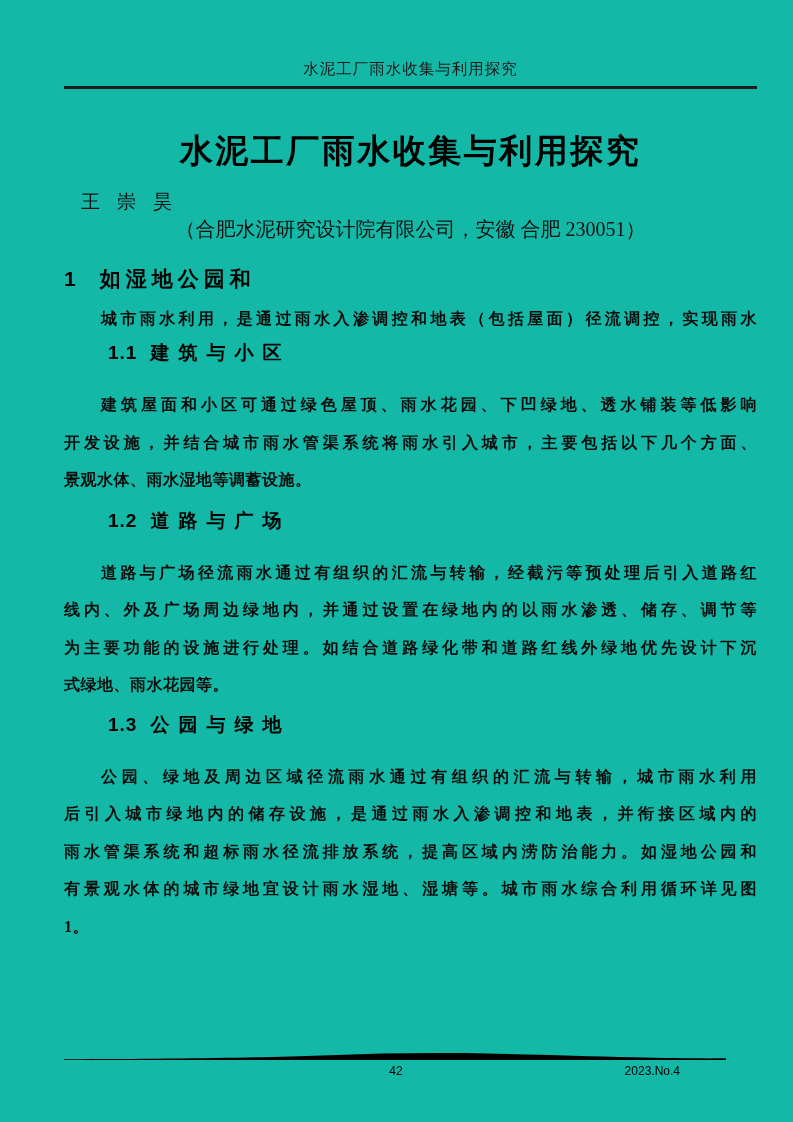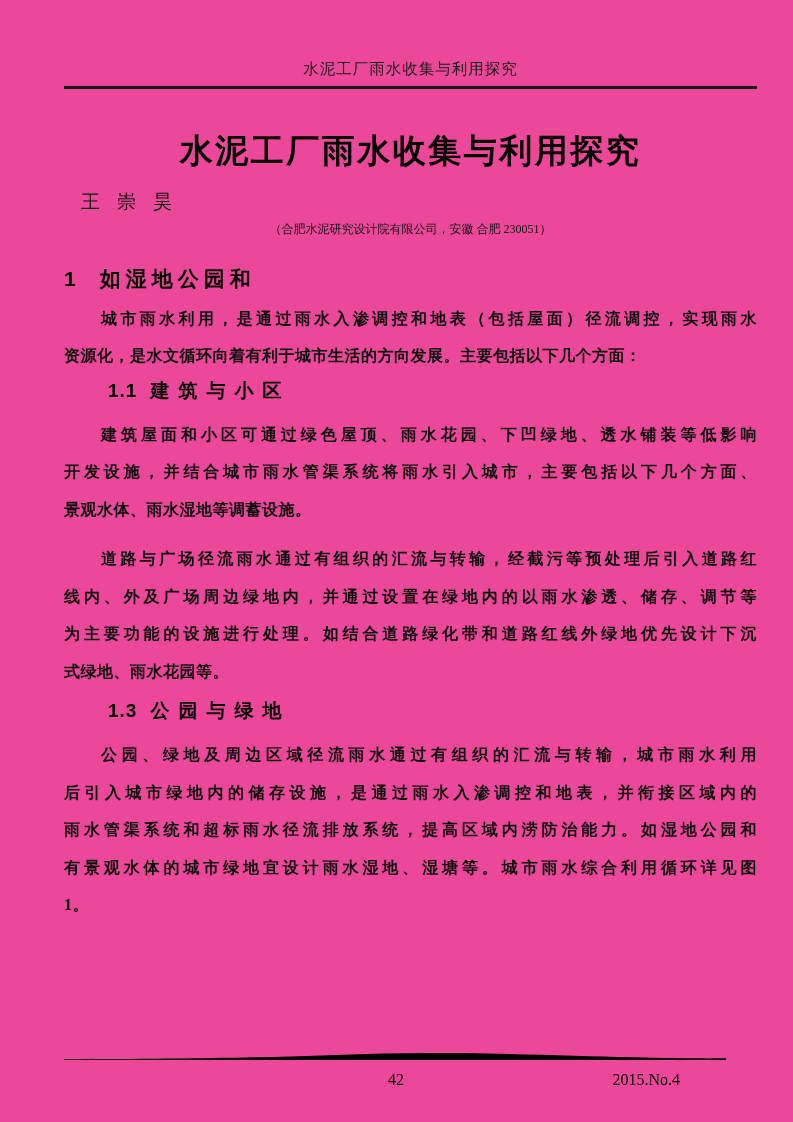--- a/index.html
+++ b/index.html
@@ -1,20 +1,20 @@
 <!DOCTYPE html>
 <html><head>
 <meta charset="utf-8">
 <style>
   html,body{margin:0;padding:0;background:#888;}
   .page{
     position:relative;
     width:793px;height:1122px;
     margin:0 auto;
-    background:#ec4899;
+    background:#14b8a6;
     overflow:hidden;
     font-family:"Liberation Serif", serif;
     color:#111;
     box-sizing:border-box;
     padding:0 36px 0 64px;
   }
   
   .running-header{
     margin-top:59px;
     text-align:center;
@@ -42,21 +42,21 @@
   .author{
     margin-top:17px;
     font-size:19px;
     line-height:24px;
     letter-spacing:17px;
     padding-left:17px; 
   }
   .affiliation{
     margin-top:3px;
     text-align:center;
-    font-size:12px;
+    font-size:20px;
     line-height:24px;
   }
   
   .h1{
     margin:24px 0 0 0;
     font-family:"Liberation Sans", sans-serif;
     font-weight:bold;
     font-size:21px;
     line-height:28px;
     color:#000;
@@ -71,21 +71,21 @@
     color:#000;
     margin-left:44px;
   }
   .h2 .num{letter-spacing:1px;}
   .h2 .ht{margin-left:13px;letter-spacing:9px;}
   .h2.s11{margin-top:3px;}
   .h2.s12{margin-top:9px;}
   .h2.s13{margin-top:8px;}
   
   .para{margin-top:7px;}
-  .para.tight{margin-top:12px;}
+  .para.tight{margin-top:20px;}
   .line{
     font-size:16px;
     line-height:37.5px;
     letter-spacing:0.5px;
     white-space:nowrap;
     color:#0d0d0d;
     font-weight:bold;
   }
   .line.just{
     white-space:normal;
@@ -97,23 +97,23 @@
   .footer{
     position:absolute;
     left:64px;
     width:664px;
     top:1052px;
   }
   .footer-stroke{display:block;width:662px;height:8px;}
   .footer-row{
     position:relative;
     height:20px;
-    margin-top:10px;
-    font-family:Liberation Serif, serif;
-    font-size:16px;
+    margin-top:1px;
+    font-family:Liberation Sans, sans-serif;
+    font-size:12px;
     line-height:20px;
     color:#000;
   }
   .page-number{
     position:absolute;
     left:50%;
     transform:translateX(-50%);
   }
   .issue-number{
     position:absolute;
@@ -131,32 +131,34 @@
   <div class="doc-title">水泥工厂雨水收集与利用探究</div>
   <div class="author">王崇昊</div>
   <div class="affiliation">（合肥水泥研究设计院有限公司，安徽 合肥 230051）</div>
 
   <div class="h1">
     <span class="num">1</span><span class="ht">如湿地公园和</span>
   </div>
 
   <div class="para">
     <div class="line just indent">城市雨水利用，是通过雨水入渗调控和地表（包括屋面）径流调控，实现雨水</div>
-    <div class="line">资源化，是水文循环向着有利于城市生活的方向发展。主要包括以下几个方面：</div>
   </div>
 
   <div class="h2 s11">
     <span class="num">1.1</span><span class="ht">建筑与小区</span>
   </div>
   <div class="para tight">
     <div class="line just indent">建筑屋面和小区可通过绿色屋顶、雨水花园、下凹绿地、透水铺装等低影响</div>
     <div class="line just">开发设施，并结合城市雨水管渠系统将雨水引入城市，主要包括以下几个方面、</div>
     <div class="line">景观水体、雨水湿地等调蓄设施。</div>
   </div>
 
+  <div class="h2 s12">
+    <span class="num">1.2</span><span class="ht">道路与广场</span>
+  </div>
   <div class="para tight">
     <div class="line just indent">道路与广场径流雨水通过有组织的汇流与转输，经截污等预处理后引入道路红</div>
     <div class="line just">线内、外及广场周边绿地内，并通过设置在绿地内的以雨水渗透、储存、调节等</div>
     <div class="line just">为主要功能的设施进行处理。如结合道路绿化带和道路红线外绿地优先设计下沉</div>
     <div class="line">式绿地、雨水花园等。</div>
   </div>
 
   <div class="h2 s13">
     <span class="num">1.3</span><span class="ht">公园与绿地</span>
   </div>
@@ -167,17 +169,17 @@
     <div class="line just">有景观水体的城市绿地宜设计雨水湿地、湿塘等。城市雨水综合利用循环详见图</div>
     <div class="line">1。</div>
   </div>
 
   <div class="footer">
     <svg class="footer-stroke" viewBox="0 0 662 8" preserveAspectRatio="none" xmlns="http://www.w3.org/2000/svg">
       <path d="M0,7.2 C 110,6.9 200,5.6 258,3.4 C 308,1.4 356,0.6 400,1.1 C 458,1.9 520,4.0 568,5.3 C 606,6.2 640,6.6 662,6.3 L662,8 L0,8 Z" fill="#000"></path>
     </svg>
     <div class="footer-row">
       <span class="page-number">42</span>
-      <span class="issue-number">2015.No.4</span>
+      <span class="issue-number">2023.No.4</span>
     </div>
   </div>
 
 </div>
 
 </body></html>

